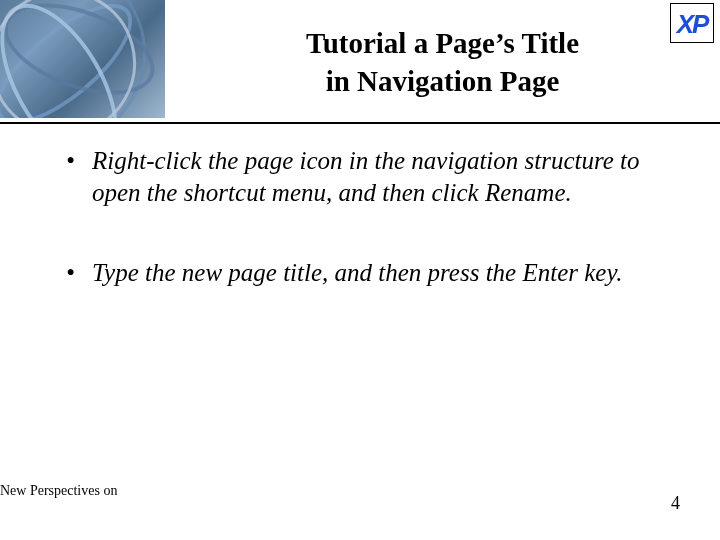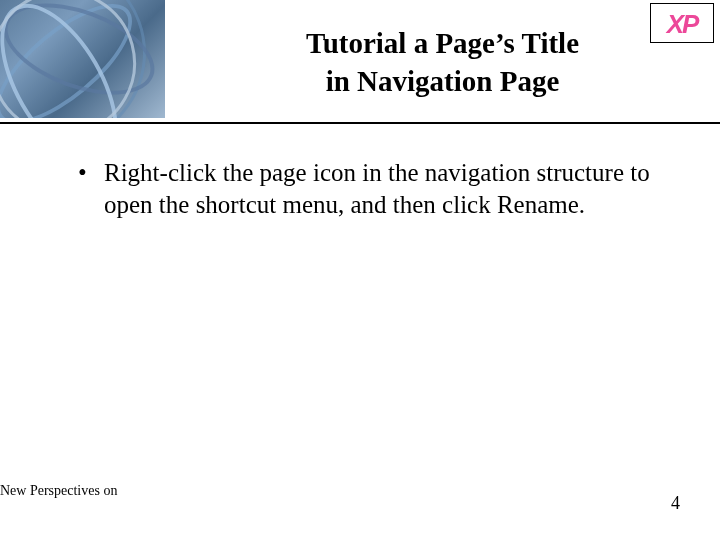--- a/index.html
+++ b/index.html
@@ -56,33 +56,33 @@
     border: 4px solid rgba(120,160,200,0.7);
     border-radius: 50%;
   }
   .header-image .ring1 { width: 160px; height: 60px; top: 30px; left: -20px; transform: rotate(-40deg); }
   .header-image .ring2 { width: 150px; height: 70px; top: 10px; left: 0px; transform: rotate(20deg); border-color: rgba(90,120,160,0.7);}
   .header-image .ring3 { width: 170px; height: 80px; top: 40px; left: -30px; transform: rotate(60deg); border-color: rgba(170,200,230,0.8);}
   .xp-box {
     position: absolute;
     top: 3px;
     right: 6px;
-    width: 64px;
+    width: 44px;
     height: 40px;
     background: #fff;
     border: 1px solid #000;
     font-family: Arial, sans-serif;
     text-align: center;
     line-height: 40px;
     font-size: 26px;
     font-weight: bold;
     font-style: italic;
     letter-spacing: -2px;
     box-sizing: border-box;
-    color: #ec4899;
+    color: #1d4ed8;
   }
   .title-block {
     margin-left: 165px;
     padding: 25px 20px 10px 20px;
     text-align: center;
   }
   .title-text {
     font-size: 29px;
     font-weight: bold;
     line-height: 1.3;
@@ -94,21 +94,22 @@
     right: 0;
     height: 0;
     border-top: 2px solid #000;
   }
   .content {
     padding: 35px 50px 0 60px;
   }
   ul {
     list-style: none;
     padding: 0;
-    margin: 12px;
+    margin: 0;
+    font-style: italic;
   }
   li {
     position: relative;
     padding-left: 32px;
     font-size: 25px;
     line-height: 1.28;
     margin-bottom: 48px;
   }
   li::before {
     content: "•";
@@ -151,20 +152,21 @@
       <span>Tutorial a Page’s Title</span><br>
       <span>in Navigation Page</span>
     </div>
   </div>
 </div>
 <div class="underline"></div>
 
 <div class="content">
   <ul>
     <li>Right-click the page icon in the navigation structure to open the shortcut menu, and then click Rename.</li>
+    <li>Type the new page title, and then press the Enter key.</li>
   </ul>
 </div>
 
 <div class="footer">
   <div class="footer-center">
     <span>New Perspectives on</span><br>
   </div>
   <div class="footer-num">4</div>
 </div>
 

